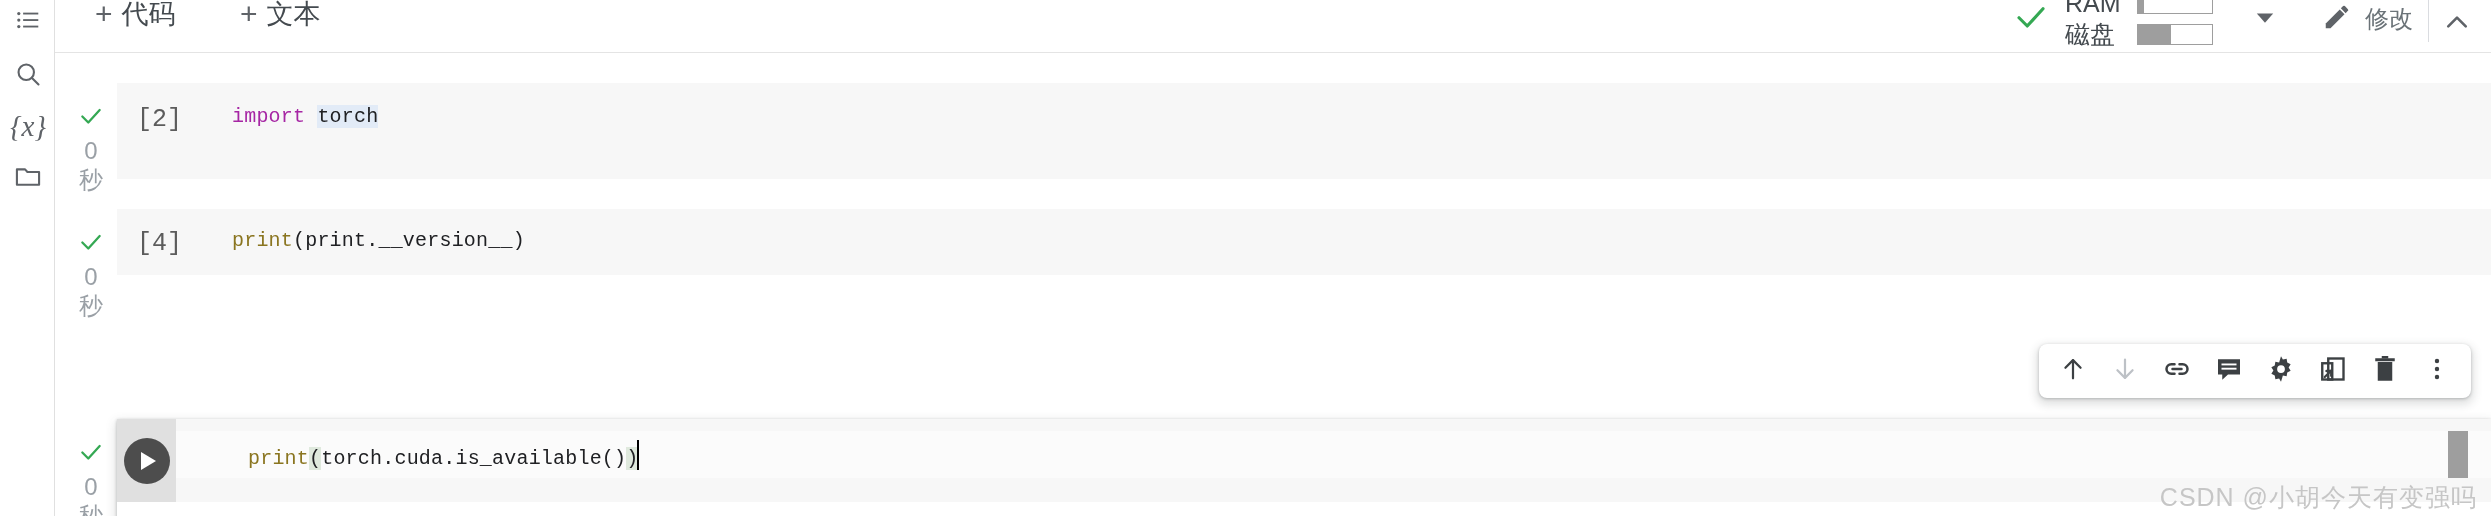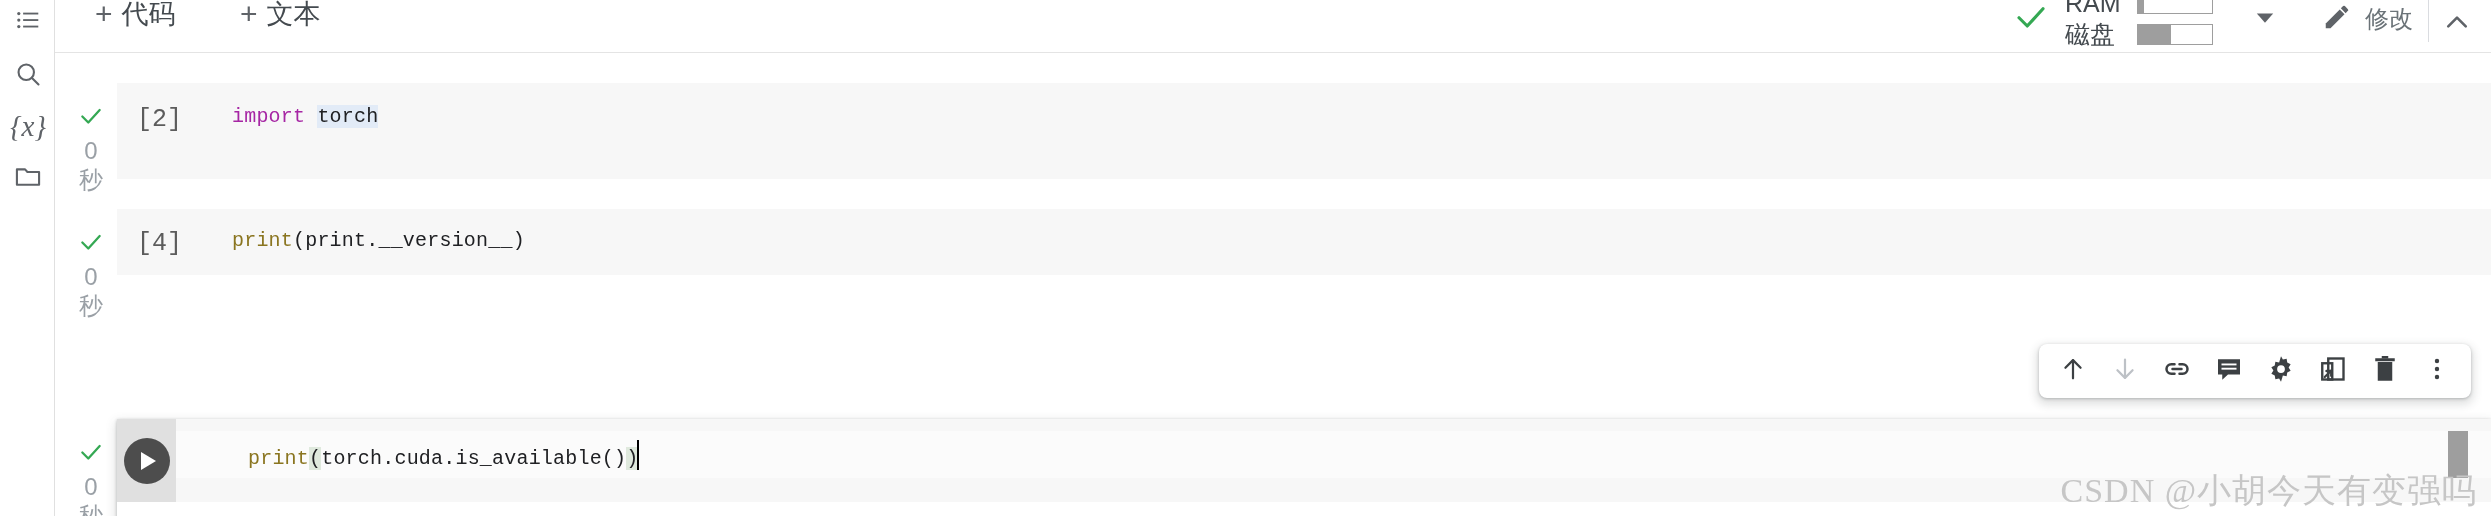--- a/index.html
+++ b/index.html
@@ -300,25 +300,25 @@
     width: 44px; height: 44px;
     display: flex; align-items: center; justify-content: center;
     cursor: pointer;
     border-radius: 50%;
   }
 
   
   #watermark {
     position: absolute;
     right: 14px; bottom: 2px;
-    font-size: 34px;
+    font-size: 25px;
     color: #c6c6c6;
     white-space: nowrap;
     letter-spacing: 1px;
-    font-family: Liberation Serif, serif;
+    font-family: Liberation Sans, sans-serif;
   }
 </style>
 </head>
 <body>
 
 <div id="left-rail">
 
   <div class="rail-btn" style="top:0px;">
     <span>
       <svg width="26" height="26" viewBox="0 0 24 24">

